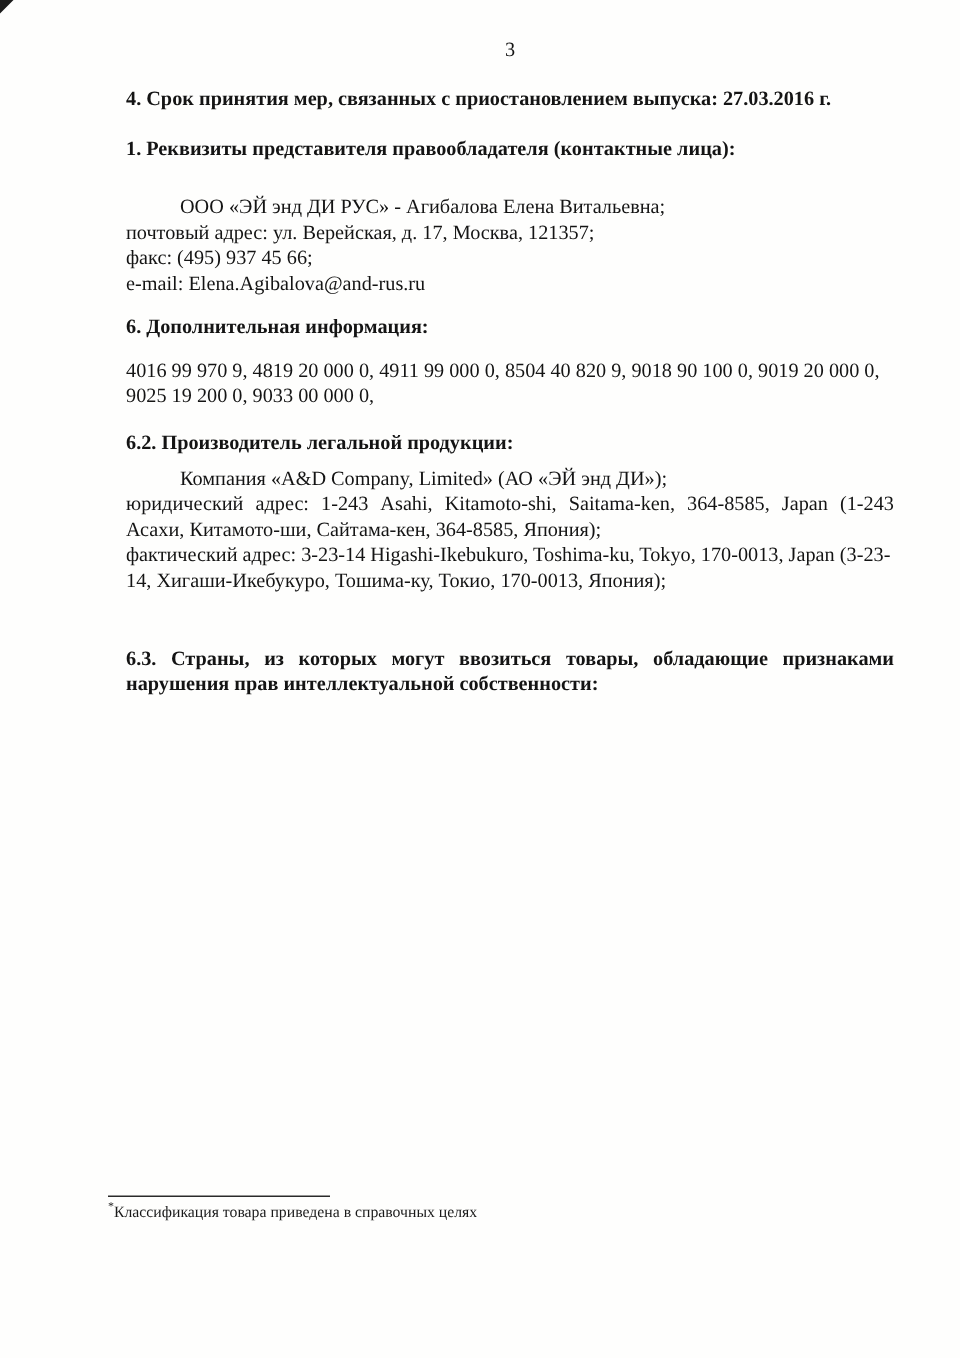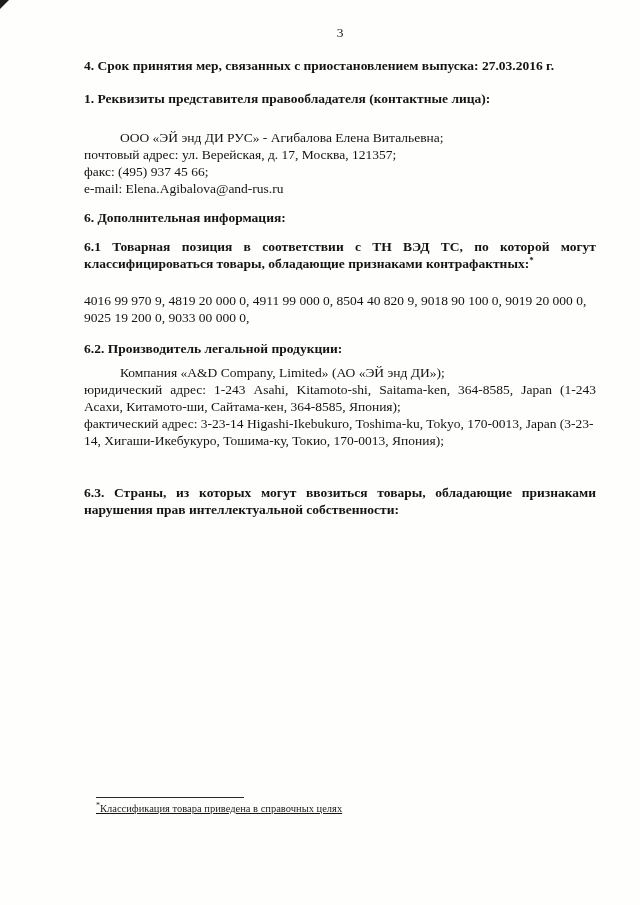--- a/index.html
+++ b/index.html
@@ -30,24 +30,23 @@
   .mb12 { margin-bottom: 12px; }
   .mb14 { margin-bottom: 14px; }
   .mb16 { margin-bottom: 16px; }
   .mb19 { margin-bottom: 7px; }
   .mb20 { margin-bottom: 20px; }
   .mb22 { margin-bottom: 22px; }
   .mb35 { margin-bottom: 35px; }
   sup.fn-mark { font-size: 9px; line-height: 0; }
   .footnote {
     position: absolute;
-    left: 96px;
+    left: 72px;
     top: 797px;
     width: 340px;
-    text-decoration: underline;
   }
   .footnote-rule {
     width: 148px;
     border-top: 1px solid #2a2a2a;
     height: 0;
   }
   .footnote-text {
     margin-top: 4px;
     font-size: 10.5px;
     line-height: 13px;
@@ -70,21 +69,20 @@
 
   <div class="mb12">
     <div class="first-indent">ООО «ЭЙ энд ДИ РУС» - Агибалова Елена Витальевна;</div>
     <div>почтовый адрес: ул. Верейская, д. 17, Москва, 121357;</div>
     <div>факс: (495) 937 45 66;</div>
     <div>e-mail: Elena.Agibalova@and-rus.ru</div>
   </div>
 
   <p class="h mb12">6. Дополнительная информация:</p>
 
-  <p class="h just mb20"><span>6.1 Товарная позиция в соответствии с ТН ВЭД ТС, по которой могут классифицироваться товары, обладающие признаками контрафактных:</span><sup class="fn-mark">*</sup></p>
 
   <p class="mb14">4016 99 970 9, 4819 20 000 0, 4911 99 000 0, 8504 40 820 9, 9018 90 100 0, 9019 20 000 0, 9025 19 200 0, 9033 00 000 0,</p>
 
   <p class="h mb19">6.2. Производитель легальной продукции:</p>
 
   <div class="mb35">
     <div class="first-indent">Компания «A&amp;D Company, Limited» (АО «ЭЙ энд ДИ»);</div>
     <div class="just">юридический адрес: 1-243 Asahi, Kitamoto-shi, Saitama-ken, 364-8585, Japan (1-243 Асахи, Китамото-ши, Сайтама-кен, 364-8585, Япония);</div>
     <div>фактический адрес: 3-23-14 Higashi-Ikebukuro, Toshima-ku, Tokyo, 170-0013, Japan (3-23-14, Хигаши-Икебукуро, Тошима-ку, Токио, 170-0013, Япония);</div>
   </div>

